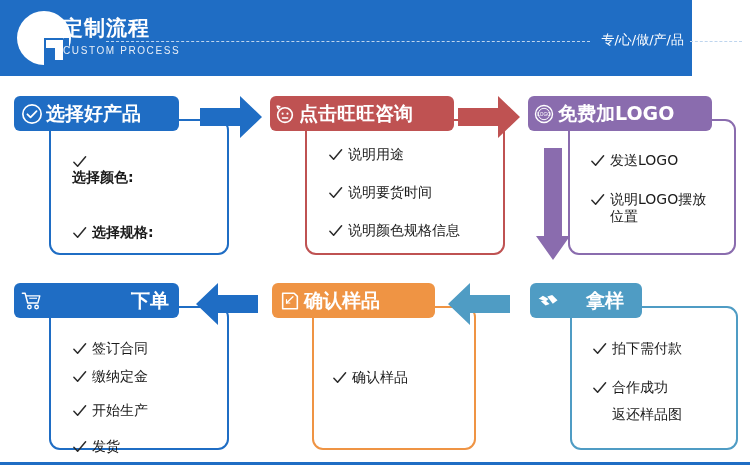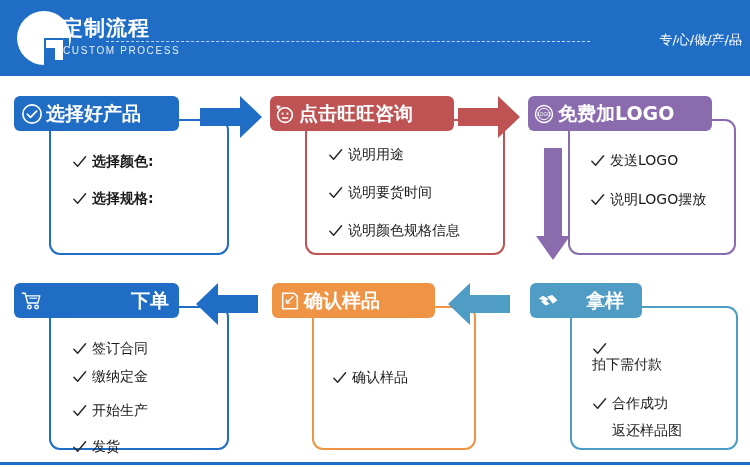--- a/index.html
+++ b/index.html
@@ -6,21 +6,21 @@
   html,body{margin:0;padding:0;background:#ffffff;}
   body{
     font-family:"DejaVu Sans","Liberation Sans",sans-serif;
     width:750px;height:467px;position:relative;overflow:hidden;
     -webkit-font-smoothing:antialiased;
   }
   #stage{position:absolute;left:0;top:0;width:750px;height:467px;background:#fff;}
 
   
   .header{
-    position:absolute;left:0;top:0;width:750px;height:76px;
+    position:absolute;left:0;top:0;width:692px;height:76px;
     background:#1f6dc4;
   }
   .logo-mark{
     position:absolute;left:14px;top:8px;width:60px;height:60px;
   }
   .logo-title{
     position:absolute;left:62px;top:14px;
     color:#ffffff;font-size:21px;font-weight:bold;letter-spacing:1px;
     white-space:nowrap;
   }
@@ -138,21 +138,21 @@
     <div class="card-head" style="background:#1f6dc4;width:165px;">
       <span>
         <svg class="head-icon" viewBox="0 0 24 24" aria-hidden="true">
           <circle cx="12" cy="12" r="10" fill="none" stroke="#ffffff" stroke-width="1.8"></circle>
           <path d="M7 12.3 L10.4 15.6 L17 8.8" fill="none" stroke="#ffffff" stroke-width="1.9" stroke-linecap="round" stroke-linejoin="round"></path>
         </svg>
       </span>
       <span class="ttl">选择好产品</span>
     </div>
     <div class="items" style="left:58px;top:57px;">
-      <div class="item" style="margin-bottom:20px;font-weight:bold;">
+      <div class="item" style="margin-bottom:38px;font-weight:bold;flex-direction:column;">
         <span class="chk">
           <svg viewBox="0 0 16 16" width="15" height="15" aria-hidden="true">
             <path d="M2 8.8 L6 13 L14.5 3" fill="none" stroke="#2b2b2b" stroke-width="1.6" stroke-linecap="round" stroke-linejoin="round"></path>
           </svg>
         </span>
         <span class="item-txt">选择颜色:</span>
       </div>
       <div class="item" style="font-weight:bold;">
         <span class="chk">
           <svg viewBox="0 0 16 16" width="15" height="15" aria-hidden="true">
@@ -228,20 +228,21 @@
         <span class="item-txt">发送LOGO</span>
       </div>
       <div class="item">
         <span class="chk">
           <svg viewBox="0 0 16 16" width="15" height="15" aria-hidden="true">
             <path d="M2 8.8 L6 13 L14.5 3" fill="none" stroke="#2b2b2b" stroke-width="1.6" stroke-linecap="round" stroke-linejoin="round"></path>
           </svg>
         </span>
         <span class="item-txt">说明LOGO摆放</span>
       </div>
+      <div class="item-sub">位置</div>
     </div>
   </div>
 
   <div class="card" style="left:14px;top:283px;">
     <div class="card-body" style="left:35px;top:23px;width:180px;height:144px;border-color:#1f6dc4;"></div>
     <div class="card-head" style="background:#1f6dc4;width:165px;justify-content:space-between;">
       <span>
         <svg class="head-icon" viewBox="0 0 24 24" aria-hidden="true">
           <path d="M1.5 3.5 H4.5 L7.3 14.2 H18.4" fill="none" stroke="#ffffff" stroke-width="1.6" stroke-linecap="round" stroke-linejoin="round"></path>
           <path d="M5.8 6.4 H20.5 L18.6 13.2" fill="none" stroke="#ffffff" stroke-width="1.6" stroke-linecap="round" stroke-linejoin="round"></path>
@@ -318,21 +319,21 @@
       <span>
         <svg class="head-icon" viewBox="0 0 24 24" aria-hidden="true">
           <path d="M1.8 9.6 L6.4 6.2 L12.6 9.8 L9.6 12.4 Z" fill="#ffffff"></path>
           <path d="M11.2 7.2 L16.6 5.4 L22.4 11.1 L17.2 15 Z" fill="#ffffff"></path>
           <path d="M4.2 12.4 L9.4 16.8 L13.8 15.4 L8.6 11" fill="#ffffff"></path>
         </svg>
       </span>
       <span class="ttl">拿样</span>
     </div>
     <div class="items" style="left:62px;top:57px;">
-      <div class="item" style="margin-bottom:22px;flex-direction:column;">
+      <div class="item" style="margin-bottom:22px;">
         <span class="chk">
           <svg viewBox="0 0 16 16" width="15" height="15" aria-hidden="true">
             <path d="M2 8.8 L6 13 L14.5 3" fill="none" stroke="#2b2b2b" stroke-width="1.6" stroke-linecap="round" stroke-linejoin="round"></path>
           </svg>
         </span>
         <span class="item-txt">拍下需付款</span>
       </div>
       <div class="item" style="margin-bottom:10px;">
         <span class="chk">
           <svg viewBox="0 0 16 16" width="15" height="15" aria-hidden="true">

